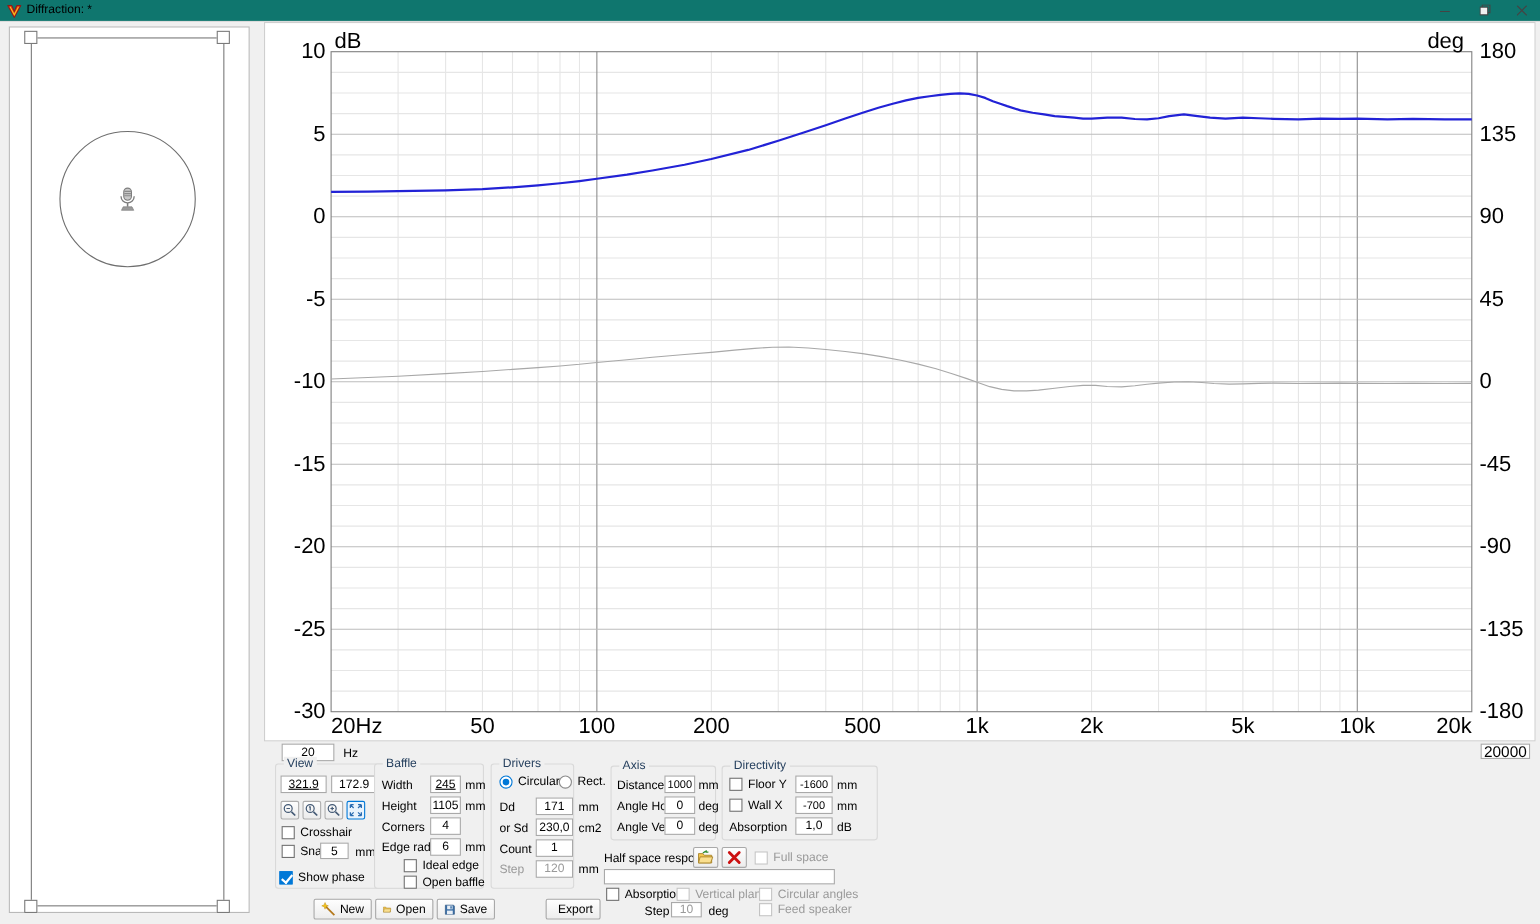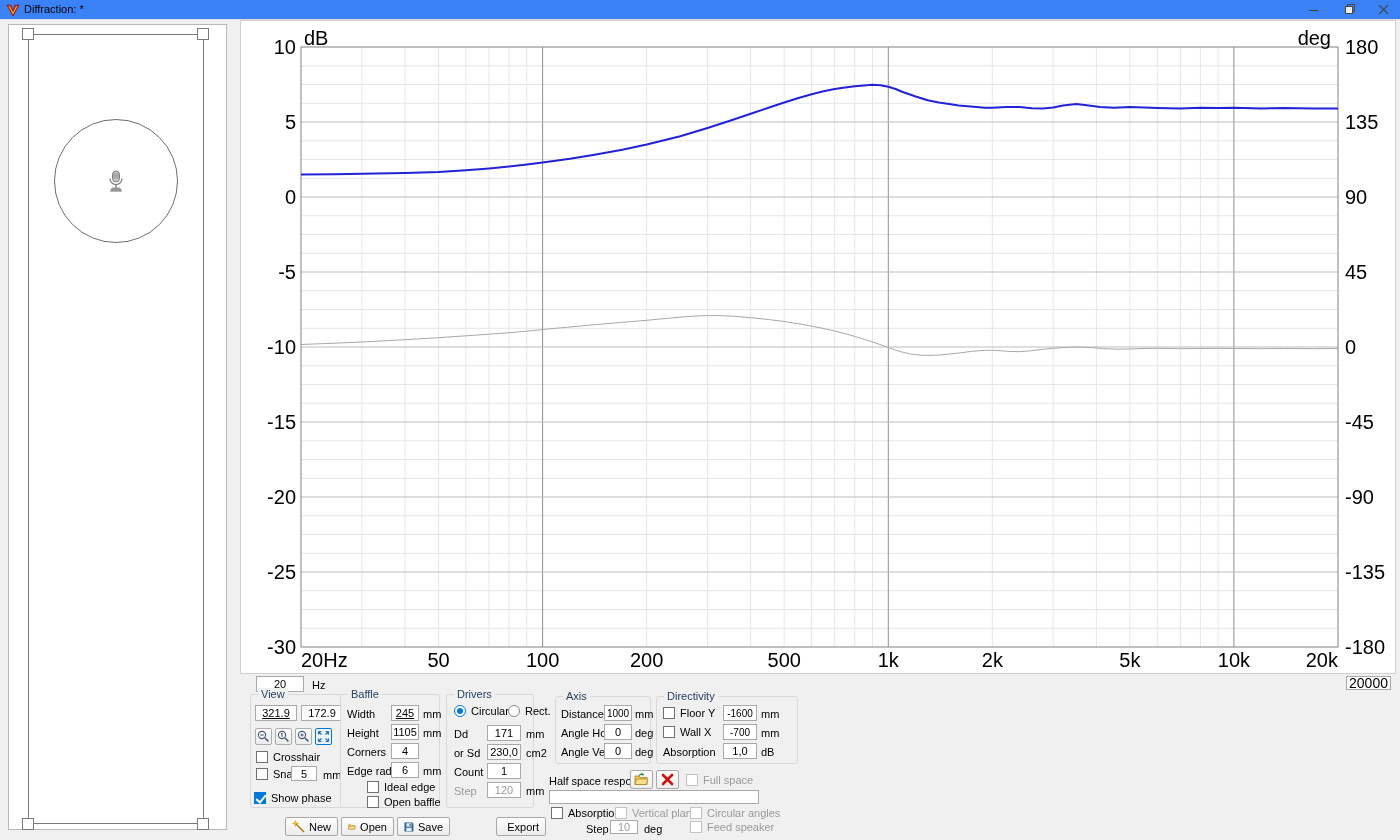--- a/index.html
+++ b/index.html
@@ -1,20 +1,20 @@
 <!DOCTYPE html>
 <html><head>
 <meta charset="utf-8">
 <style>
   * { box-sizing: border-box; margin: 0; padding: 0; }
   html,body { width:1400px; height:840px; }
   body { position:relative; background:#f0f0f0; font-family:"Liberation Sans",sans-serif; overflow:hidden; color:#000; }
 
   
-  #titlebar { position:absolute; left:0; top:0; width:1400px; height:20px; background:#3b82f6; border-bottom:1px solid #dcdcdc; }
+  #titlebar { position:absolute; left:0; top:0; width:1400px; height:20px; background:#0f766e; border-bottom:1px solid #dcdcdc; }
   #titlebar .ttl { position:absolute; left:24px; top:3px; font-size:11px; color:#000; }
   .winbtn { position:absolute; top:0; width:28px; height:19px; display:flex; align-items:center; justify-content:center; color:#444; }
   #btn-min { left:1300px; } #btn-max { left:1336px; } #btn-close { left:1370px; }
 
   
   #baffle-canvas { position:absolute; left:8px; top:24px; width:219px; height:806px; background:#fff; border:1px solid #b9b9b9; }
   #baffle-rect { position:absolute; left:19px; top:9px; width:176px; height:790px; border:1px solid #7a7a7a; }
   .handle { position:absolute; width:12px; height:12px; border:1px solid #7a7a7a; background:#fff; }
   #driver-circle { position:absolute; left:45px; top:94px; width:124px; height:124px; border:1px solid #6e6e6e; border-radius:50%; }
   #mic { position:absolute; left:98px; top:145px; }
@@ -234,21 +234,21 @@
   <div class="cbrow" style="left:26px;top:86px">
     <span class="cb"></span>
     <span>Ideal edge</span>
   </div>
   <div class="cbrow" style="left:26px;top:101px">
     <span class="cb"></span>
     <span>Open baffle</span>
   </div>
 </div>
 
-<div class="grp" style="left:446px;top:694px;width:88px;height:114px">
+<div class="grp" style="left:446px;top:694px;width:76px;height:114px">
   <span class="cap">Drivers</span>
   <div class="cbrow" style="left:7px;top:10px">
     <span class="radio sel"></span>
     <span>Circular</span>
   </div>
   <div class="cbrow" style="left:61px;top:10px">
     <span class="radio"></span>
     <span>Rect.</span>
   </div>
   <span class="slbl" style="left:7px;top:33px">Dd</span>

